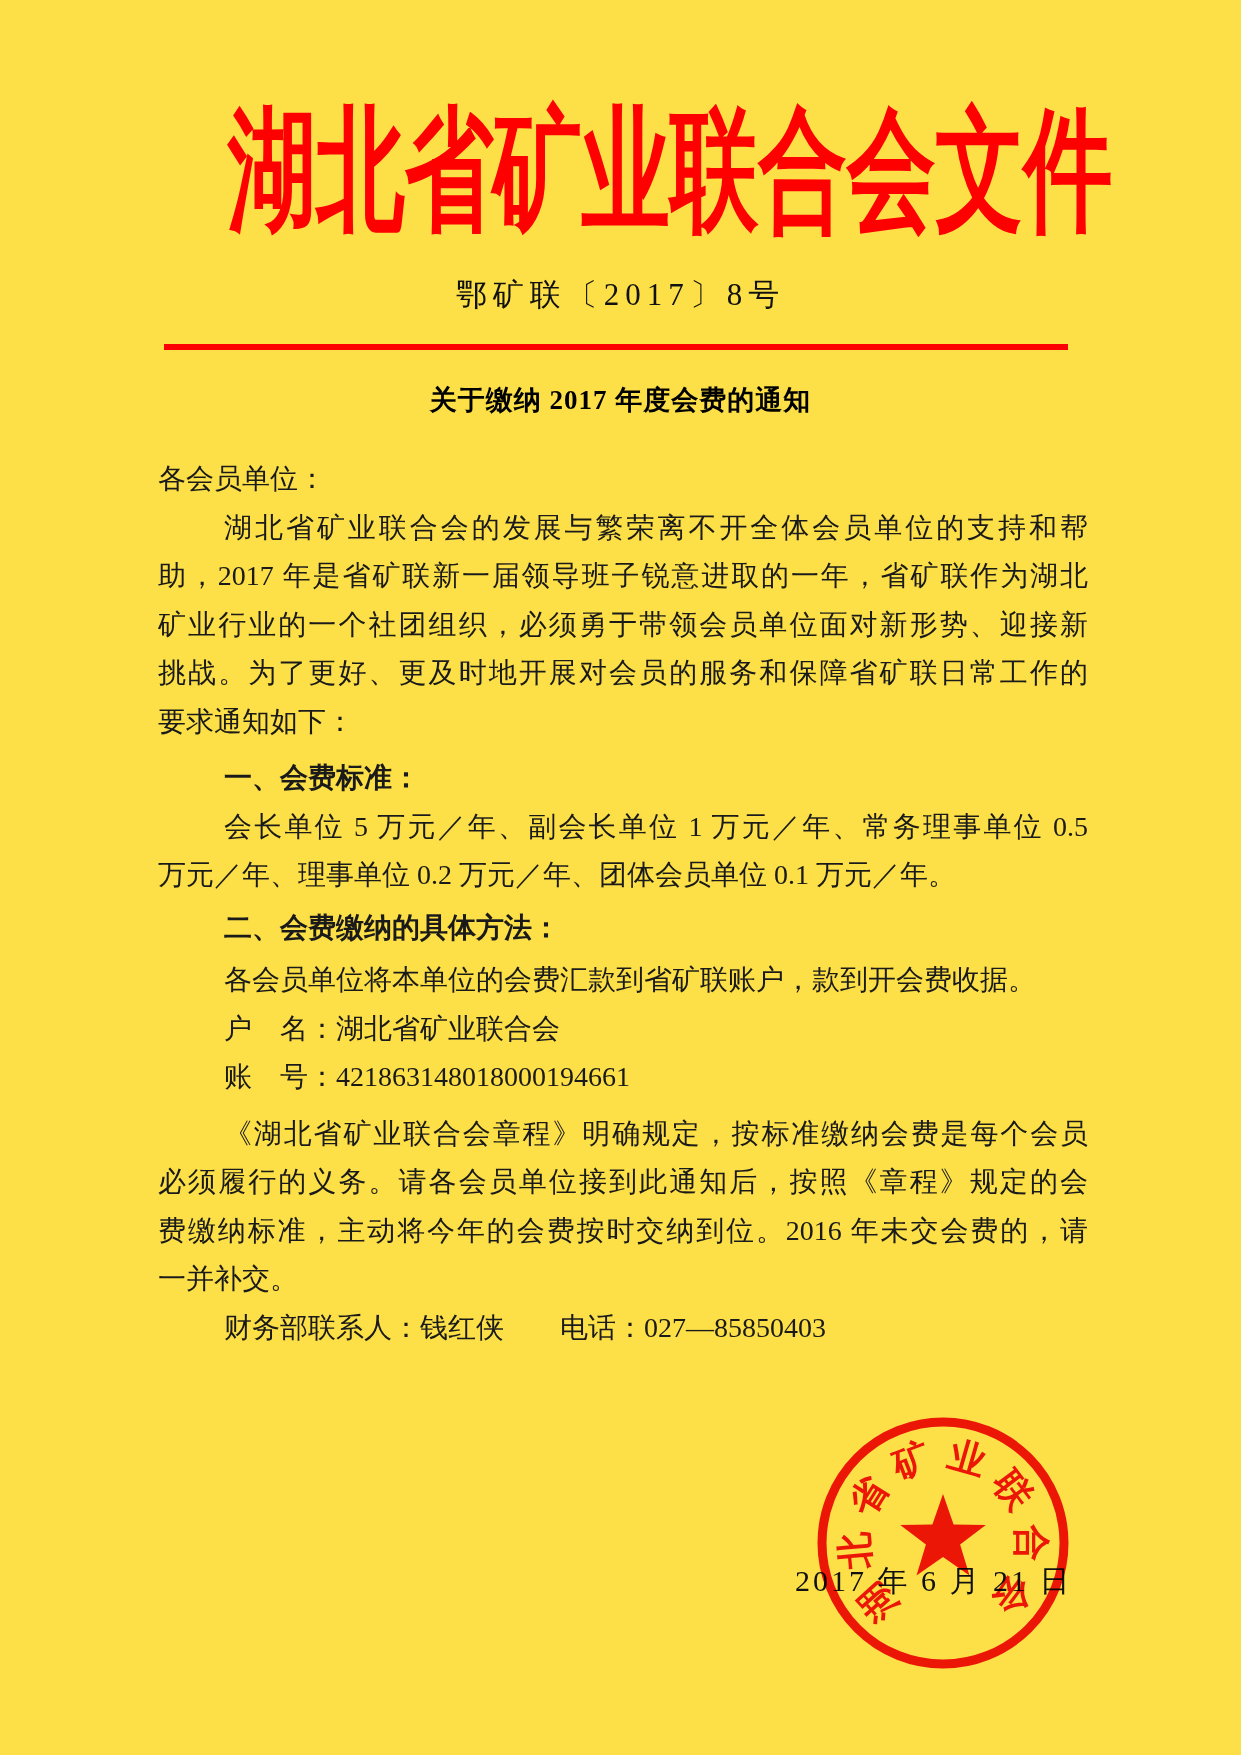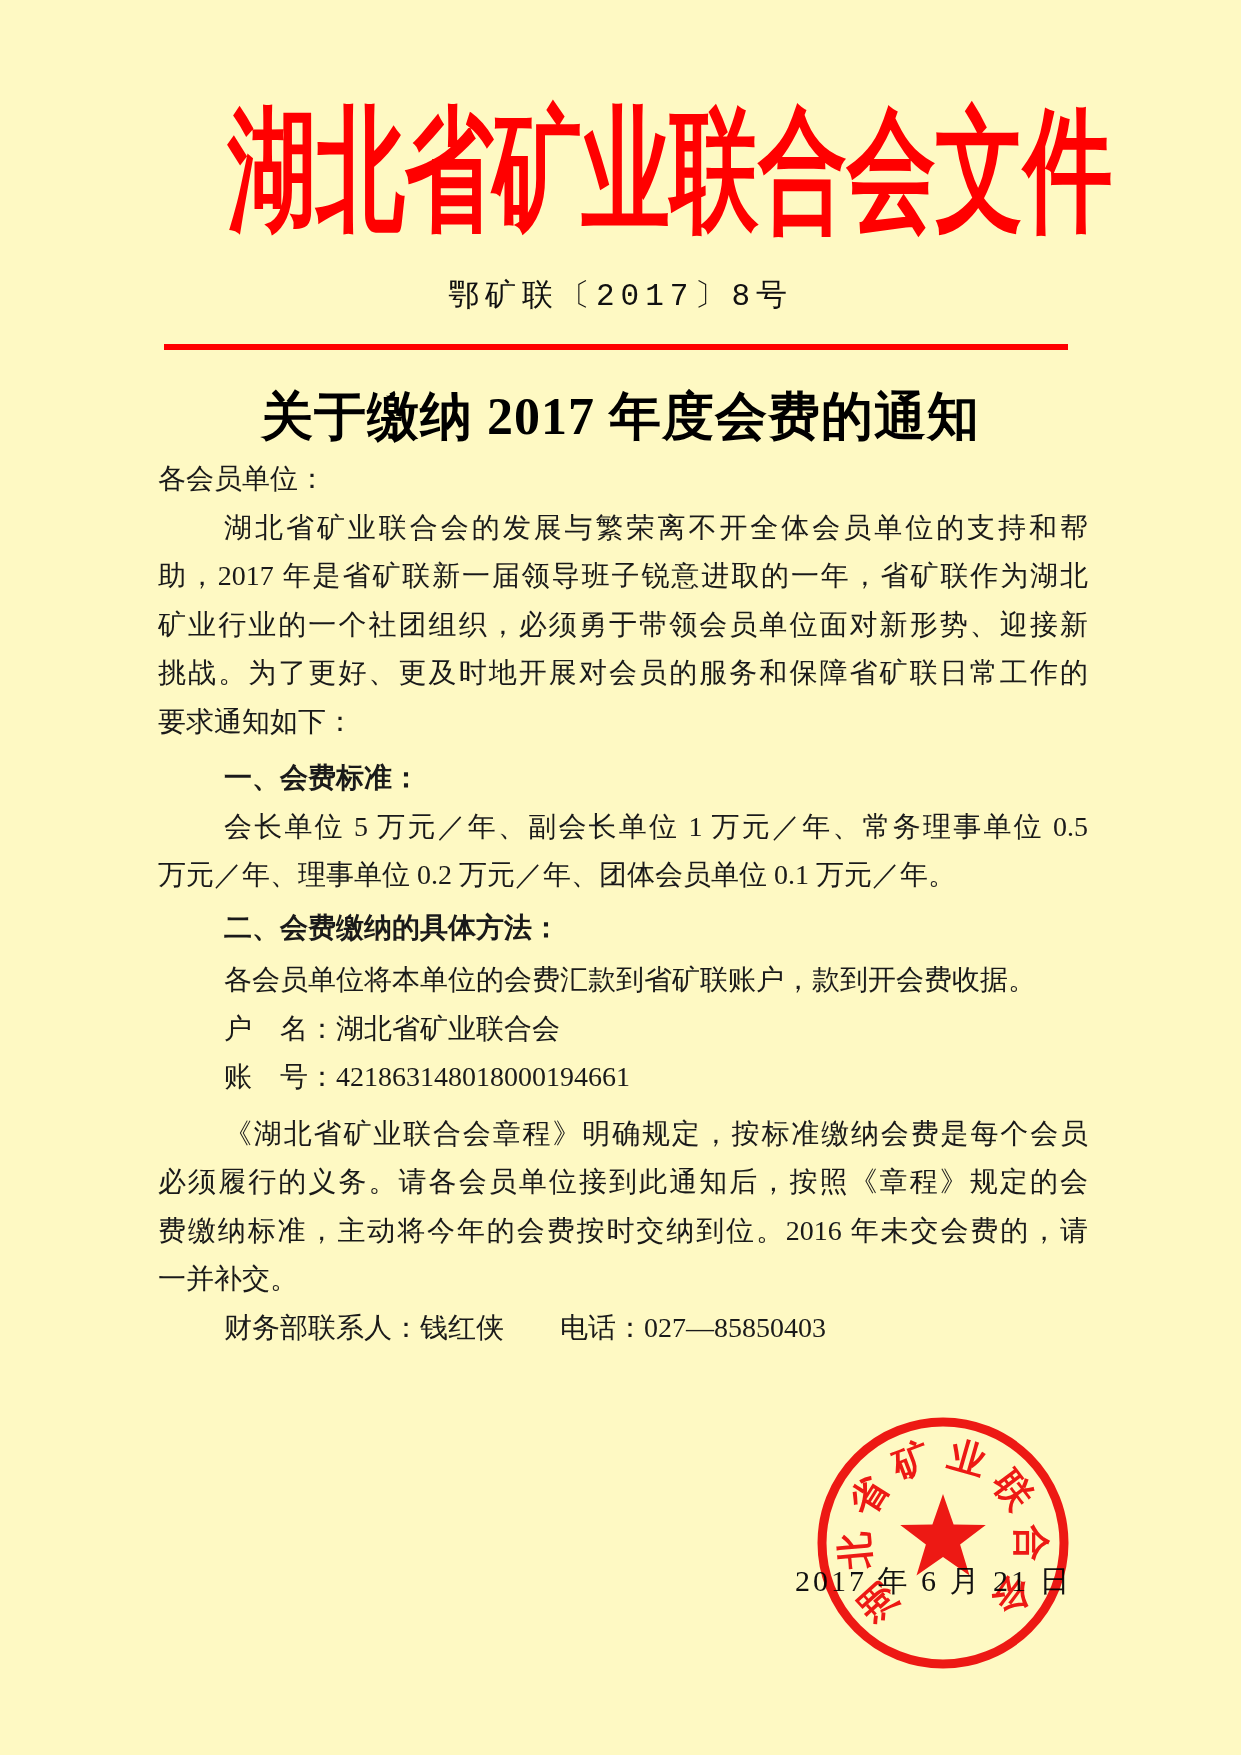--- a/index.html
+++ b/index.html
@@ -1,19 +1,19 @@
 <!DOCTYPE html>
 <html><head>
 <meta charset="utf-8">
 <style>
   html,body { margin:0; padding:0; background:#ffffff; }
   .page {
     position:relative;
     width:1241px; height:1755px;
-    background:#fef9c3;
+    background:#fde047;
     font-family:"Liberation Serif","DejaVu Serif",serif;
     color:#1a1a1a;
     overflow:hidden;
   }
   
   .org-title {
     position:absolute; top:96px; left:0; width:1241px;
     text-align:center; white-space:nowrap;
   }
   .org-title .stretch {
@@ -21,31 +21,30 @@
     font-size:134px; line-height:150px; font-weight:900;
     color:#ff0000;
     transform:scaleX(0.66); transform-origin:50% 50%;
     letter-spacing:0;
   }
   .doc-number {
     position:absolute; top:274px; left:0; width:1241px;
     text-align:center;
     font-size:31px; letter-spacing:6px;
     color:#111;
-    font-family:Liberation Mono, monospace;
   }
   .red-line {
     position:absolute; top:344px; left:164px;
     width:904px; height:6px;
     background:#ff0000;
   }
   .doc-title {
     position:absolute; top:382px; left:0; width:1241px;
     text-align:center;
-    font-size:52px; font-weight:bold; letter-spacing:1px;
+    font-size:27px; font-weight:bold; letter-spacing:1px;
     color:#000;
   }
   
   .body-text {
     position:absolute; top:455px; left:158px; width:930px;
     font-size:28px; line-height:48.5px;
     color:#1a1a1a;
   }
   .body-text div { white-space:nowrap; }
   .line { text-align:justify; }

